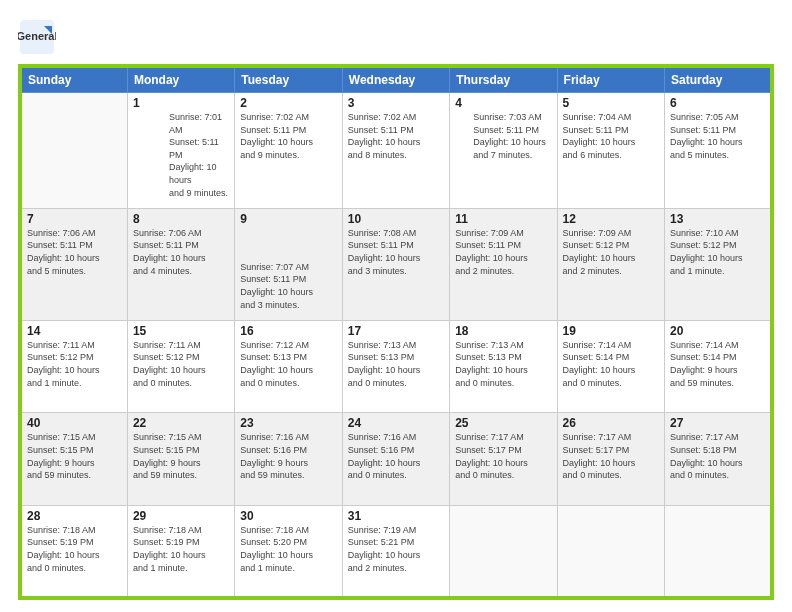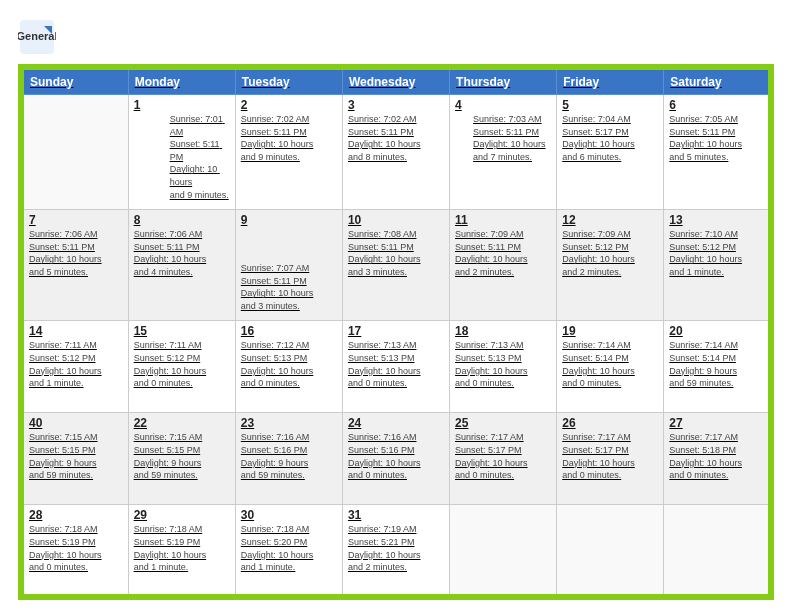--- a/index.html
+++ b/index.html
@@ -40,25 +40,24 @@
       font-weight: normal;
       color: #222;
       line-height: 1.1;
     }
     .subtitle {
       font-size: 14px;
       color: #555;
     }
     .calendar {
       flex: 1;
-      border: 6px solid #84cc16;
+      border: 4px solid #84cc16;
       border-collapse: collapse;
       width: 100%;
       table-layout: fixed;
-      text-decoration: underline;
     }
     .calendar th {
       background: #3a74c4;
       color: #fff;
       font-size: 12px;
       font-weight: bold;
       text-align: left;
       padding: 5px 6px;
       border: 1px solid #5a8fd4;
     }
@@ -152,21 +151,21 @@
           <td>
             <span class="day-num">4</span>
             <div class="day-info" style="white-space: pre-wrap; margin-left: 18px;">Sunrise: 7:03 AM
 Sunset: 5:11 PM
 Daylight: 10 hours
 and 7 minutes.</div>
           </td>
           <td>
             <span class="day-num">5</span>
             <div class="day-info" style="white-space: pre-wrap;">Sunrise: 7:04 AM
-Sunset: 5:17 PM
+Sunset: 5:11 PM
 Daylight: 10 hours
 and 6 minutes.</div>
           </td>
           <td>
             <span class="day-num">6</span>
             <div class="day-info" style="white-space: pre-wrap;">Sunrise: 7:05 AM
 Sunset: 5:11 PM
 Daylight: 10 hours
 and 5 minutes.</div>
           </td>

